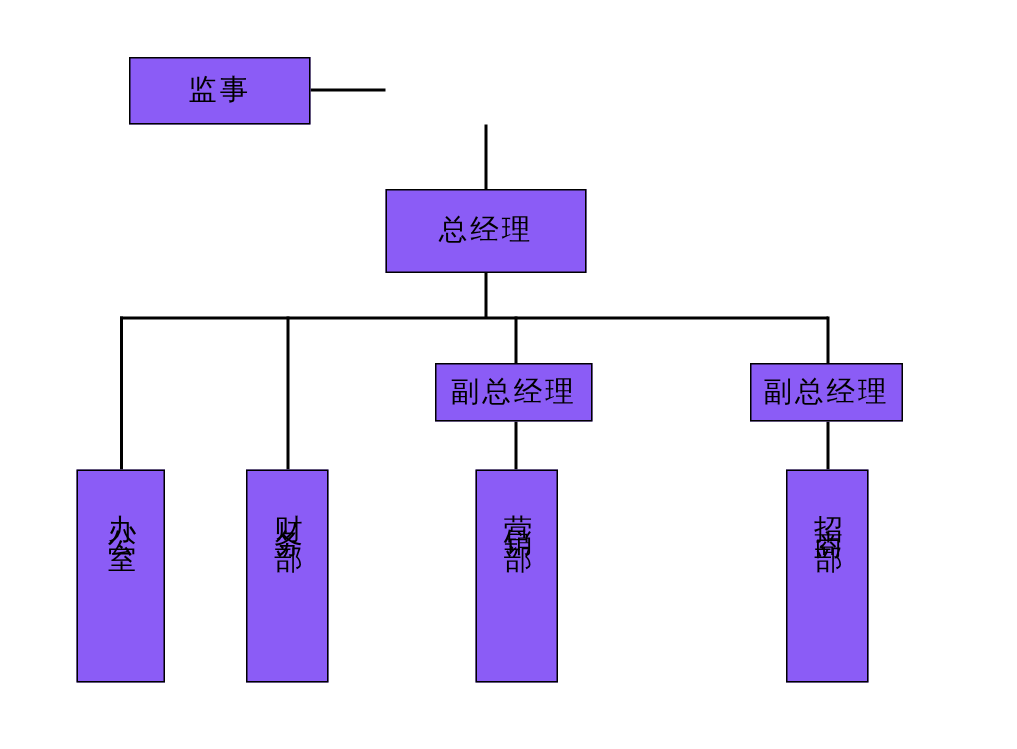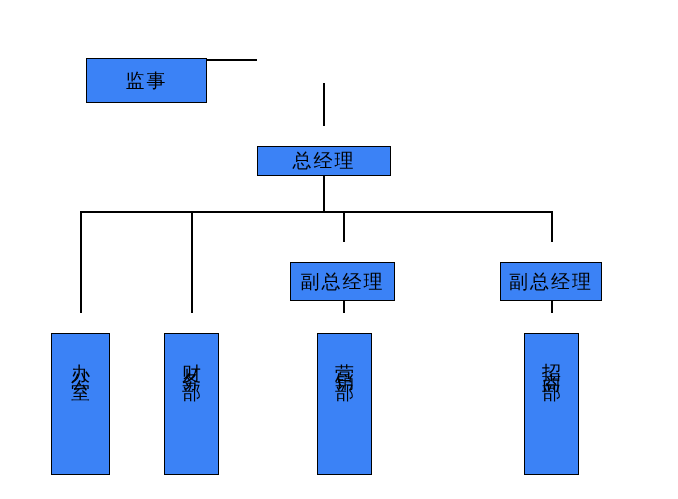--- a/index.html
+++ b/index.html
@@ -14,27 +14,26 @@
     position: relative;
     width: 678px;
     height: 499px;
     background: #ffffff;
     overflow: hidden;
   }
   .node {
     position: absolute;
     box-sizing: border-box;
     border: 1.6px solid #000000;
-    background: #3b82f6;
+    background: #8b5cf6;
     display: flex;
     align-items: center;
     justify-content: center;
     color: #000000;
     z-index: 3;
-    margin-top: 20px;
   }
   .node .label {
     font-size: 19px;
     line-height: 1.25;
     letter-spacing: 2px;
     color: #000000;
     white-space: nowrap;
   }
   .node.vertical {
     align-items: flex-start;
@@ -67,21 +66,21 @@
 
   <div class="node" style="left:86px; top:38px; width:121px; height:45px;">
     <span class="label">监事</span>
   </div>
 
 
   <div class="connector h" style="left:207px; top:59px; width:50px;"></div>
 
   <div class="connector v" style="left:323px; top:83px; height:43px;"></div>
 
-  <div class="node" style="left:257px; top:126px; width:134px; height:30px;align-items:center;">
+  <div class="node" style="left:257px; top:126px; width:134px; height:56px;align-items:center;">
     <span class="label">总经理</span>
   </div>
 
   <div class="connector v" style="left:323px; top:172px; height:40px;"></div>
 
   <div class="connector h" style="left:80px; top:211px; width:472px;"></div>
 
   <div class="connector v" style="left:80px; top:211px; height:102px;"></div>
 
   <div class="connector v" style="left:191px; top:211px; height:102px;"></div>

